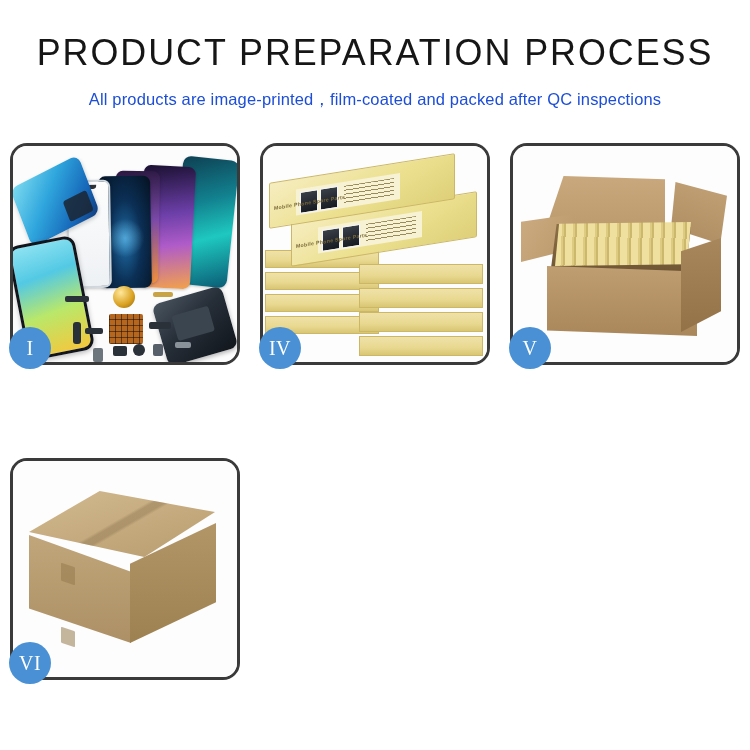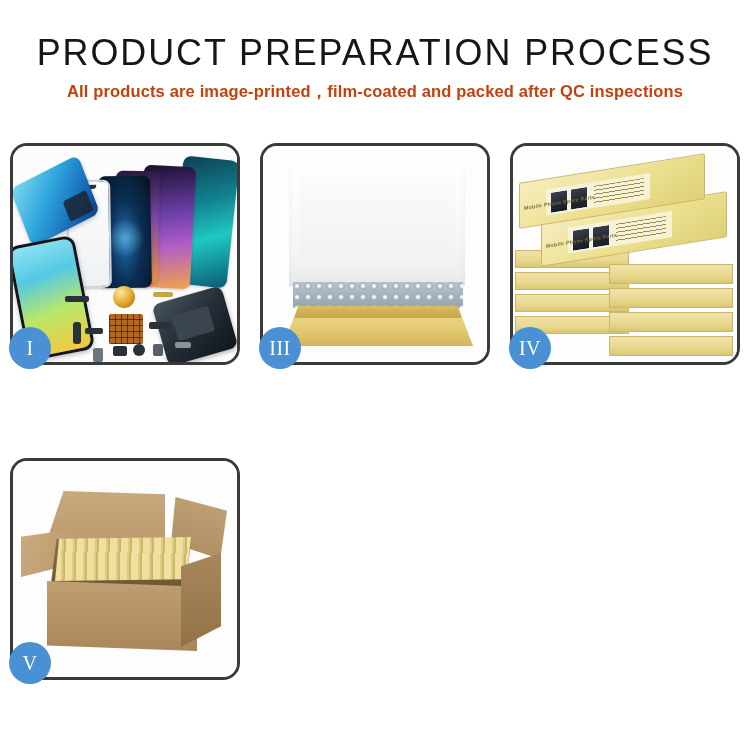--- a/index.html
+++ b/index.html
@@ -23,25 +23,25 @@
   .title {
     font-size: 37px;
     font-weight: 500;
     letter-spacing: 2.0px;
     color: #161616;
     line-height: 1;
     white-space: nowrap;
     transform: scaleX(0.97);
   }
   .subtitle {
-    margin-top: 12px;
+    margin-top: 20px;
     font-size: 16.5px;
-    font-weight: 700;
+    font-weight: 400;
     letter-spacing: 0.15px;
-    color: #c2410c;
+    color: #1d4ed8;
     line-height: 1;
     white-space: nowrap;
   }
 
   
   .grid {
     position: absolute;
     top: 143px;
     left: 10px;
     width: 730px;
@@ -436,29 +436,20 @@
       <div class="pt" style="left:100px; top:200px; width:14px; height:10px;"></div>
       <div class="pt" style="left:120px; top:198px; width:12px; height:12px; border-radius:50%;"></div>
       <div class="pt" style="left:80px;  top:202px; width:10px; height:14px; background:#6d757d;"></div>
       <div class="pt" style="left:140px; top:198px; width:10px; height:12px; background:#57606a;"></div>
       <div class="pt" style="left:162px; top:196px; width:16px; height:6px;  background:#8a9299;"></div>
     </div>
     <div class="badge">I</div>
   </div>
 
 
-  <div class="panel">
-    <div class="panel-inner">
-      <div class="fb-lid"></div>
-      <div class="fb-fill"></div>
-      <div class="fb-base"></div>
-      <div class="fb-base-side"></div>
-    </div>
-    <div class="badge">III</div>
-  </div>
 
   <div class="panel">
     <div class="panel-inner">
       <div class="stack">
 
         <div class="sbox" style="left:2px;  top:104px; width:112px; height:16px;"></div>
         <div class="sbox" style="left:2px;  top:126px; width:112px; height:16px;"></div>
         <div class="sbox" style="left:2px;  top:148px; width:112px; height:16px;"></div>
         <div class="sbox" style="left:2px;  top:170px; width:112px; height:16px;"></div>
 
@@ -495,14 +486,25 @@
       <div class="oc-flapR"></div>
       <div class="oc-flapL"></div>
       <div class="oc-inner"></div>
       <div class="oc-fill"></div>
       <div class="oc-front"></div>
       <div class="oc-side"></div>
     </div>
     <div class="badge">V</div>
   </div>
 
+  <div class="panel">
+    <div class="panel-inner">
+      <div class="cc-top"></div>
+      <div class="cc-top-seam"></div>
+      <div class="cc-left"></div>
+      <div class="cc-right"></div>
+      <div class="cc-tape" style="left:48px; top:104px; width:14px; height:18px; transform:skewY(18deg);"></div>
+      <div class="cc-tape" style="left:48px; top:168px; width:14px; height:16px; transform:skewY(18deg);"></div>
+    </div>
+    <div class="badge">VI</div>
+  </div>
 
 </div>
 
 </body></html>

